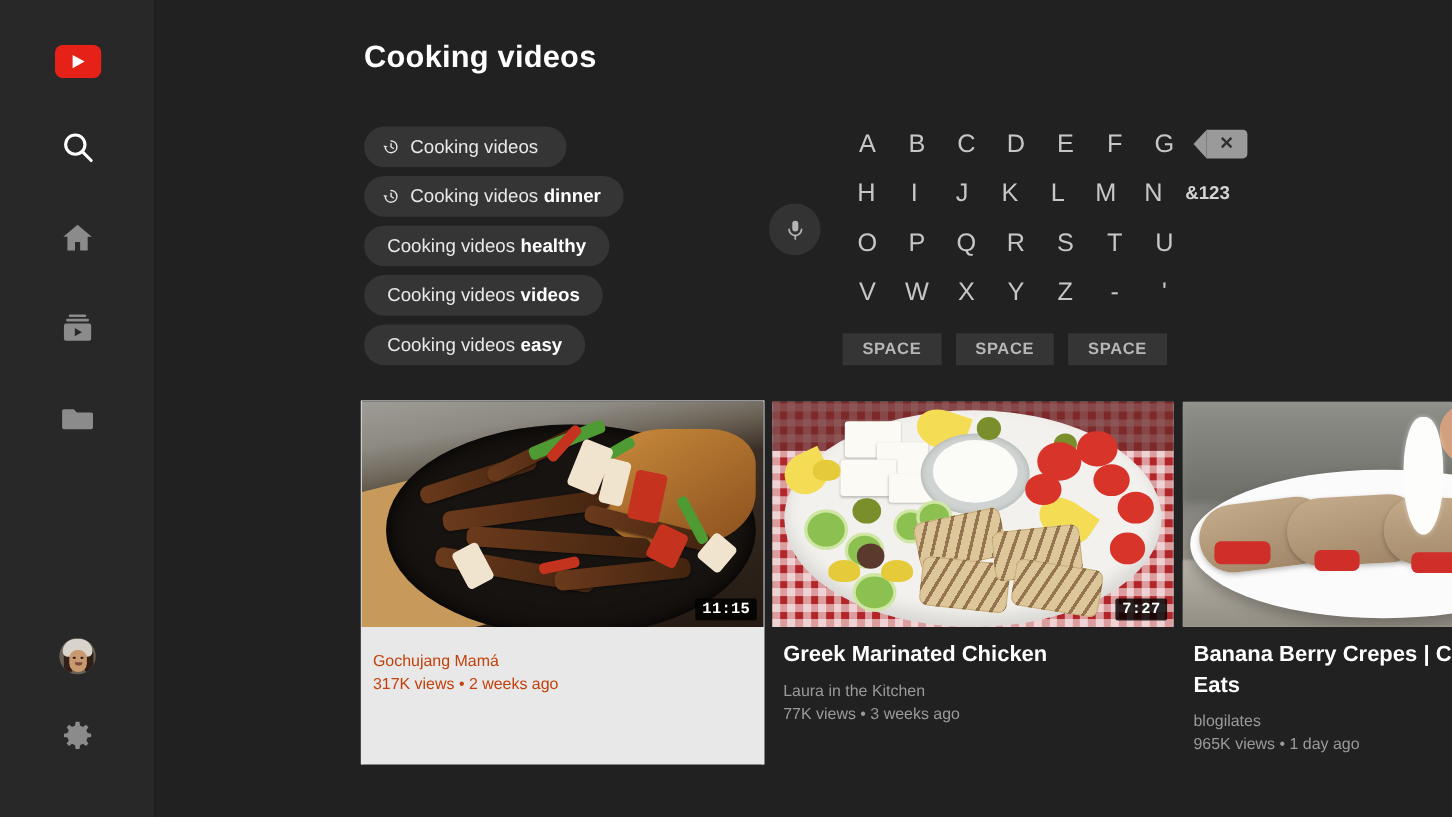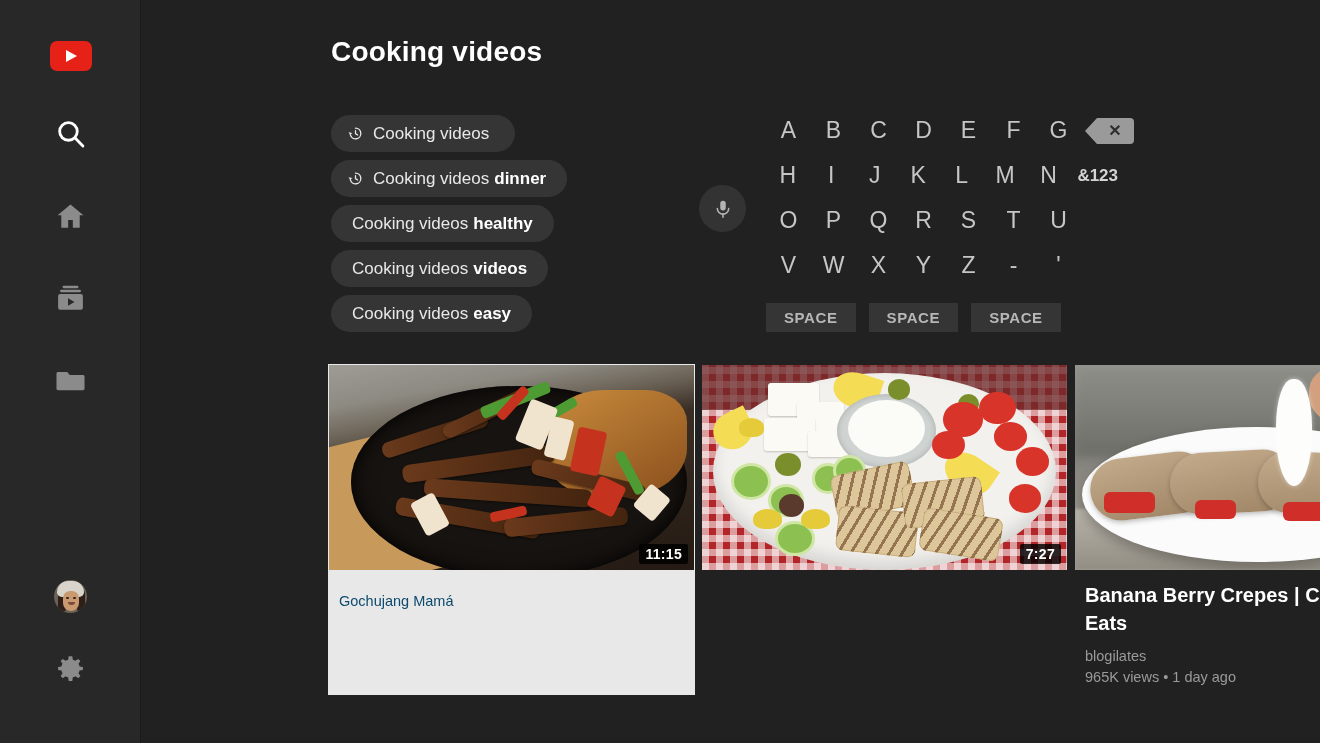--- a/index.html
+++ b/index.html
@@ -108,31 +108,31 @@
     height:29px; background:#353535; color:#b7b7b7; font-size:15px; font-weight:bold;
     letter-spacing:.6px; display:flex; align-items:center; justify-content:center;
     padding:0 18px;
   }
 
   
   .shelf{ position:absolute; left:188px; top:365px; display:flex; gap:8px; }
   .card{ width:365px; flex:0 0 365px; }
   .card.selected{ background:#e8e8e8; box-shadow:0 0 0 1px #e8e8e8; }
   .thumbwrap{ position:relative; width:100%; height:0; padding-bottom:56.2%; overflow:hidden; background:#000; }
-  .thumb{ position:absolute; inset:0; }
+  .thumb{ position:absolute; inset:0;font-family:Liberation Mono, monospace; }
   .dur{
     position:absolute; right:6px; bottom:6px; background:rgba(0,0,0,.82); color:#fff;
     font-size:14px; font-weight:bold; padding:2px 6px; border-radius:2px; letter-spacing:.3px;
   }
   .meta{ padding:12px 10px 14px 10px; }
   .vtitle{ font-size:20px; font-weight:bold; color:#fff; line-height:1.38; }
   .card.selected .vtitle{ color:#1c1c1c; }
   .vchan{ font-size:14.5px; color:#9a9a9a; margin-top:9px; line-height:1.45; }
   .vstats{ font-size:14.5px; color:#9a9a9a; line-height:1.45; }
-  .card.selected .vchan,.card.selected .vstats{ color:#0c4a6e; }
+  .card.selected .vchan,.card.selected .vstats{ color:#c2410c; }
 
   
   .t-fajita{ background:linear-gradient(170deg,#9e9c96 0%,#8d8a82 16%,#6b6256 28%,#3a2e24 40%,#241a13 100%); }
   .t-fajita .board{ position:absolute;left:-4%;top:34%;width:40%;height:70%;background:#c79a5c;transform:rotate(-14deg);border-radius:6px; }
   .t-fajita .pan{ position:absolute;left:6%;top:10%;width:92%;height:94%;border-radius:50%;background:#171310;box-shadow:inset 0 0 22px #000; }
   .t-fajita .meat{ position:absolute;border-radius:7px;background:linear-gradient(100deg,#6b3a1c,#43240f);box-shadow:0 1px 2px rgba(0,0,0,.5); }
   .t-fajita .pep-g{ position:absolute;border-radius:4px;background:#4f9b33; }
   .t-fajita .pep-r{ position:absolute;border-radius:4px;background:#c5331f; }
   .t-fajita .onion{ position:absolute;border-radius:4px;background:#f0e4cf; }
   .t-fajita .chick{ position:absolute;right:2%;top:12%;width:38%;height:52%;border-radius:40% 30% 45% 35%;background:linear-gradient(150deg,#c98b3c,#8a4f1d); }
@@ -377,20 +377,21 @@
             <div class="pep-r" style="left:44%;top:70%;width:10%;height:5%;transform:rotate(-12deg)"></div>
             <div class="onion" style="left:53%;top:18%;width:8%;height:22%;transform:rotate(22deg)"></div>
             <div class="onion" style="left:60%;top:26%;width:6%;height:20%;transform:rotate(14deg)"></div>
             <div class="onion" style="left:24%;top:64%;width:7%;height:18%;transform:rotate(-28deg)"></div>
             <div class="onion" style="left:85%;top:60%;width:7%;height:14%;transform:rotate(40deg)"></div>
             <div class="dur">11:15</div>
           </div>
         </div>
         <div class="meta">
           <div class="vchan">Gochujang Mamá</div>
+          <div class="vstats">317K views • 2 weeks ago</div>
         </div>
       </div>
 
       <div class="card">
         <div class="thumbwrap">
           <div class="thumb t-greek">
             <div class="cloth"></div>
             <div class="deck"></div>
             <div class="plate"></div>
             <div class="feta" style="left:18%;top:9%;width:14%;height:16%"></div>
@@ -421,20 +422,25 @@
             <div class="tom" style="left:80%;top:28%;width:9%;height:14%"></div>
             <div class="tom" style="left:86%;top:40%;width:9%;height:14%"></div>
             <div class="tom" style="left:84%;top:58%;width:9%;height:14%"></div>
             <div class="chk" style="left:36%;top:50%;width:22%;height:22%;transform:rotate(-12deg)"></div>
             <div class="chk" style="left:37%;top:70%;width:22%;height:22%;transform:rotate(6deg)"></div>
             <div class="chk" style="left:55%;top:56%;width:22%;height:22%;transform:rotate(-6deg)"></div>
             <div class="chk" style="left:60%;top:72%;width:22%;height:21%;transform:rotate(9deg)"></div>
             <div class="dur">7:27</div>
           </div>
         </div>
+        <div class="meta">
+          <div class="vtitle">Greek Marinated Chicken</div>
+          <div class="vchan">Laura in the Kitchen</div>
+          <div class="vstats">77K views • 3 weeks ago</div>
+        </div>
       </div>
 
       <div class="card">
         <div class="thumbwrap">
           <div class="thumb t-crepe">
             <div class="bg"></div>
               <div class="counter"></div>
             <div class="hand"></div>
             <div class="plate"></div>
             <div class="roll" style="left:4%;top:44%;width:33%;transform:rotate(-7deg)"></div>

